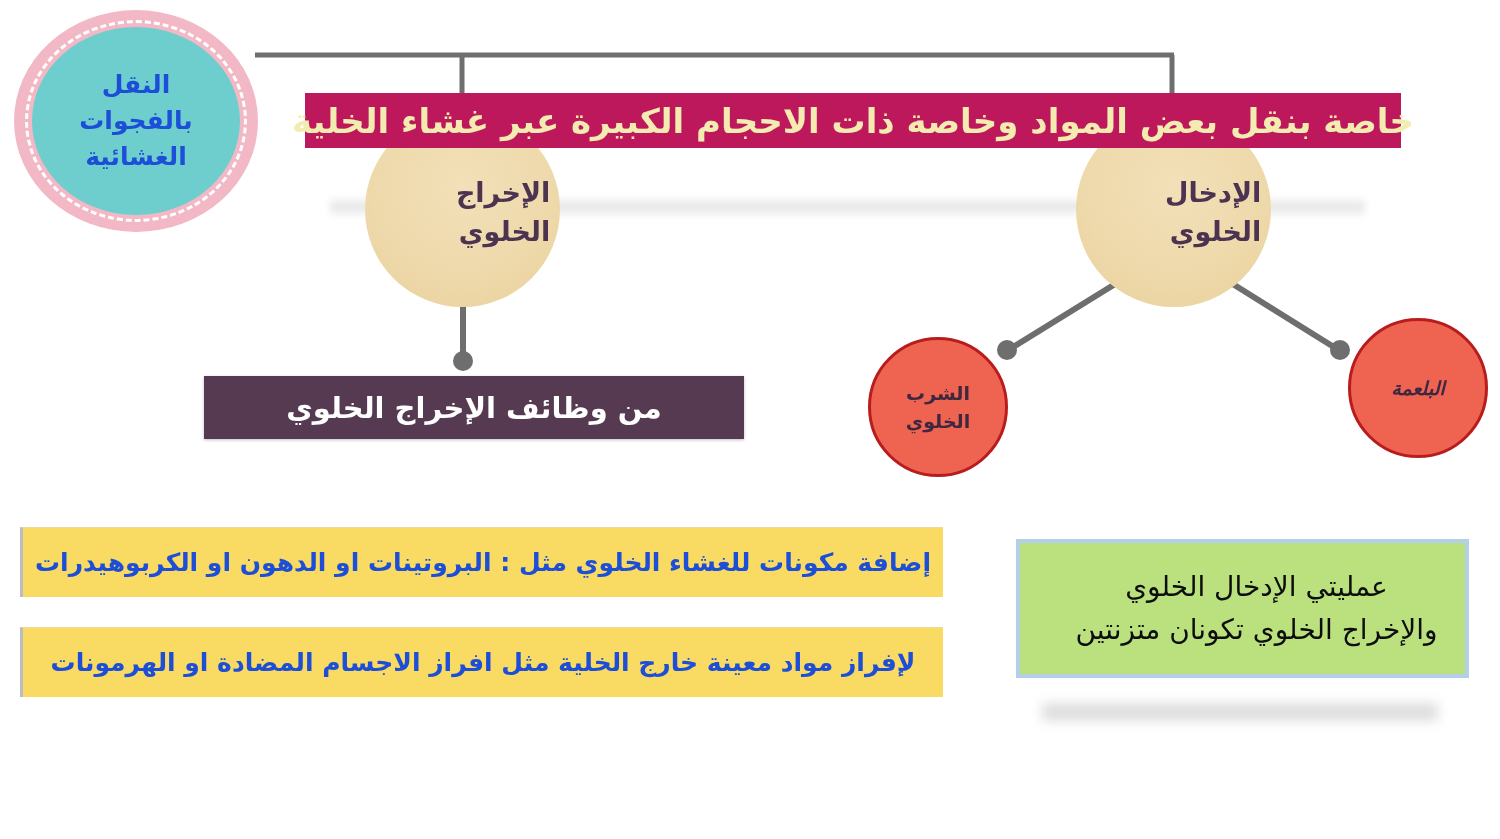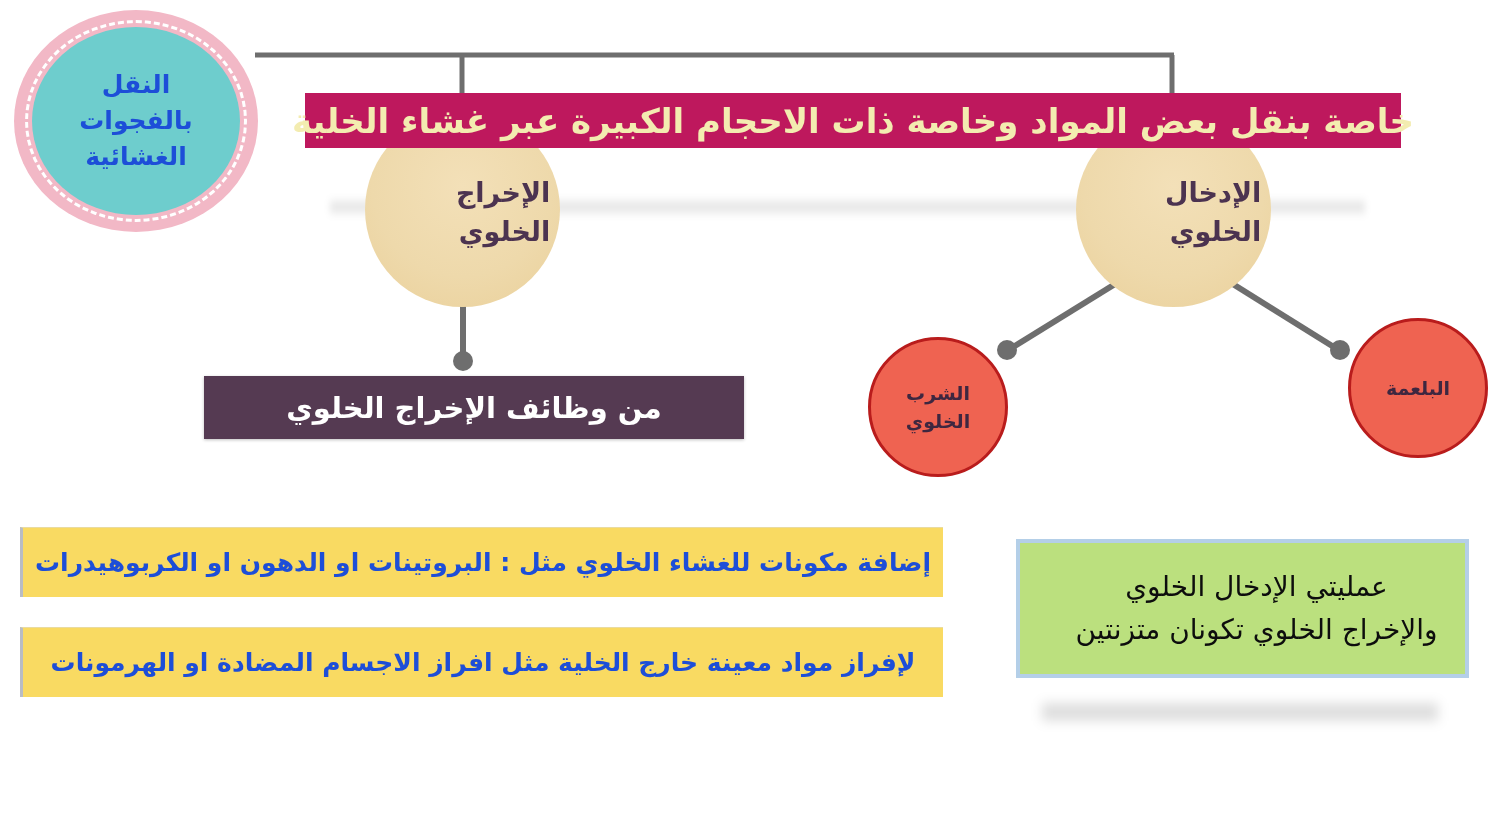--- a/index.html
+++ b/index.html
@@ -266,21 +266,21 @@
   <div class="beige-node" style="left:1076px; top:112px;">
     <div class="beige-label">الإدخال الخلوي</div>
   </div>
 
   <div class="purple-box">من وظائف الإخراج الخلوي</div>
 
   <div class="red-node" style="left:868px; top:337px;">
     <div class="red-label">الشرب الخلوي</div>
   </div>
 
-  <div class="red-node" style="left:1348px; top:318px;">
+  <div class="red-node" style="left:1348px; top:318px;font-style:italic;">
     <div class="red-label">البلعمة</div>
   </div>
 
   <div class="yellow-box one">إضافة مكونات للغشاء الخلوي مثل : البروتينات او الدهون او الكربوهيدرات</div>
 
   <div class="yellow-box two">لإفراز مواد معينة خارج الخلية مثل افراز الاجسام المضادة او الهرمونات</div>
 
   <div class="green-shadow"></div>
   <div class="green-box">
     <div class="green-label">

